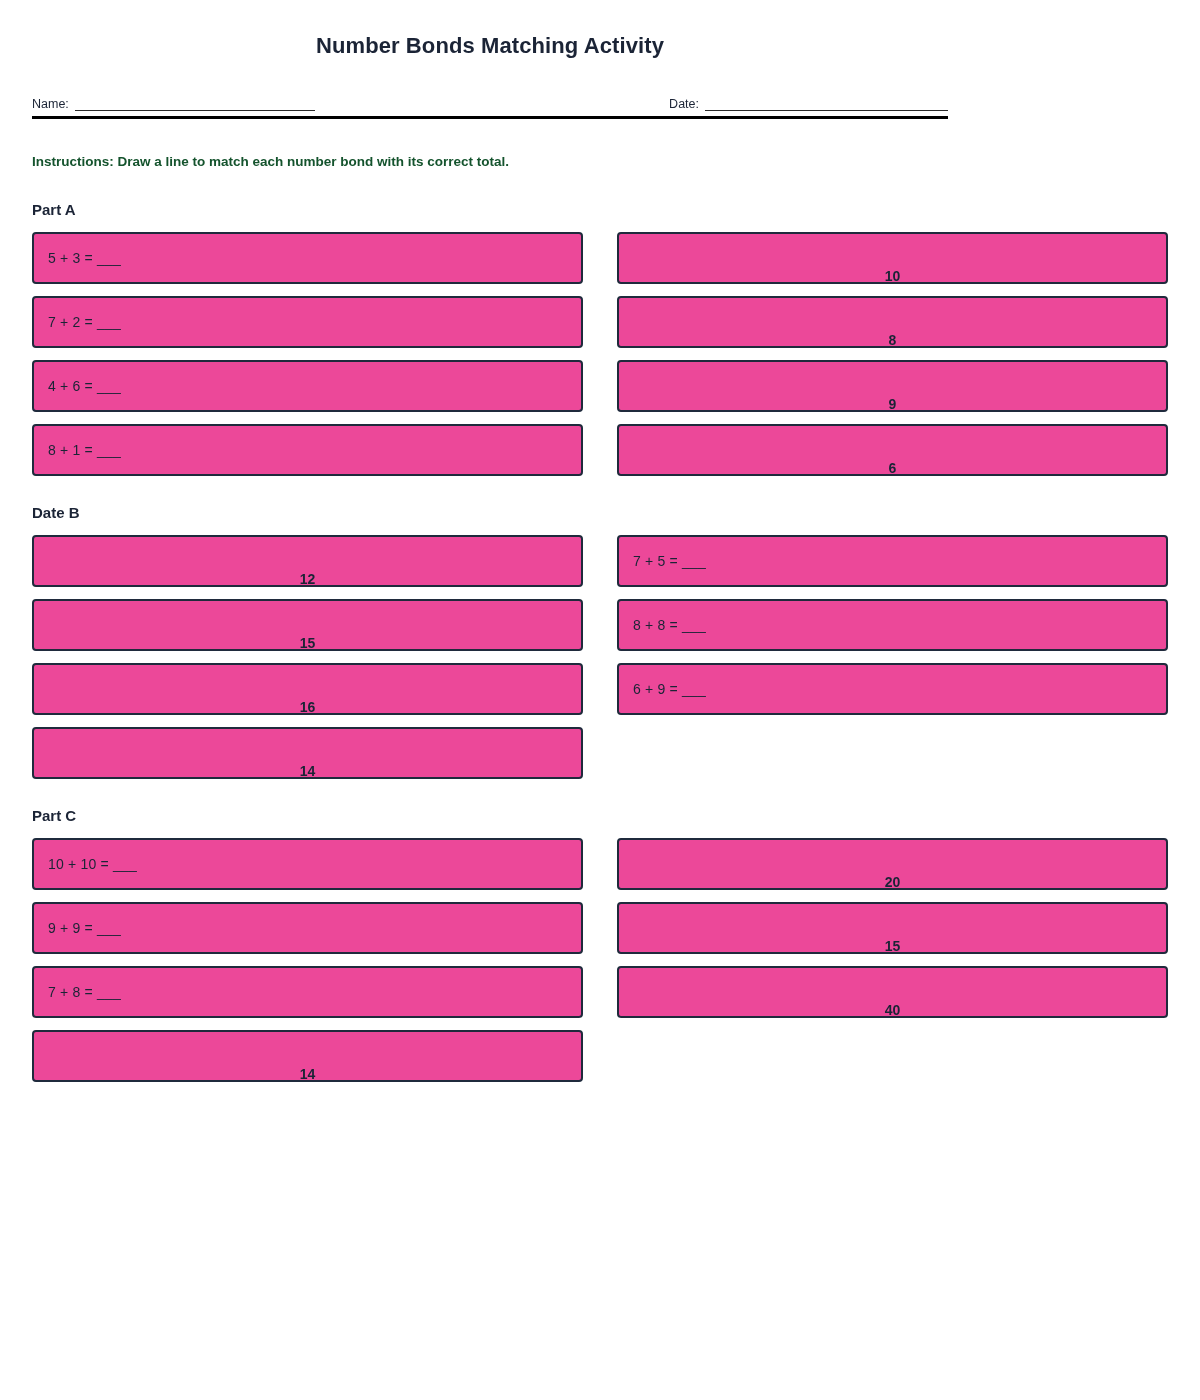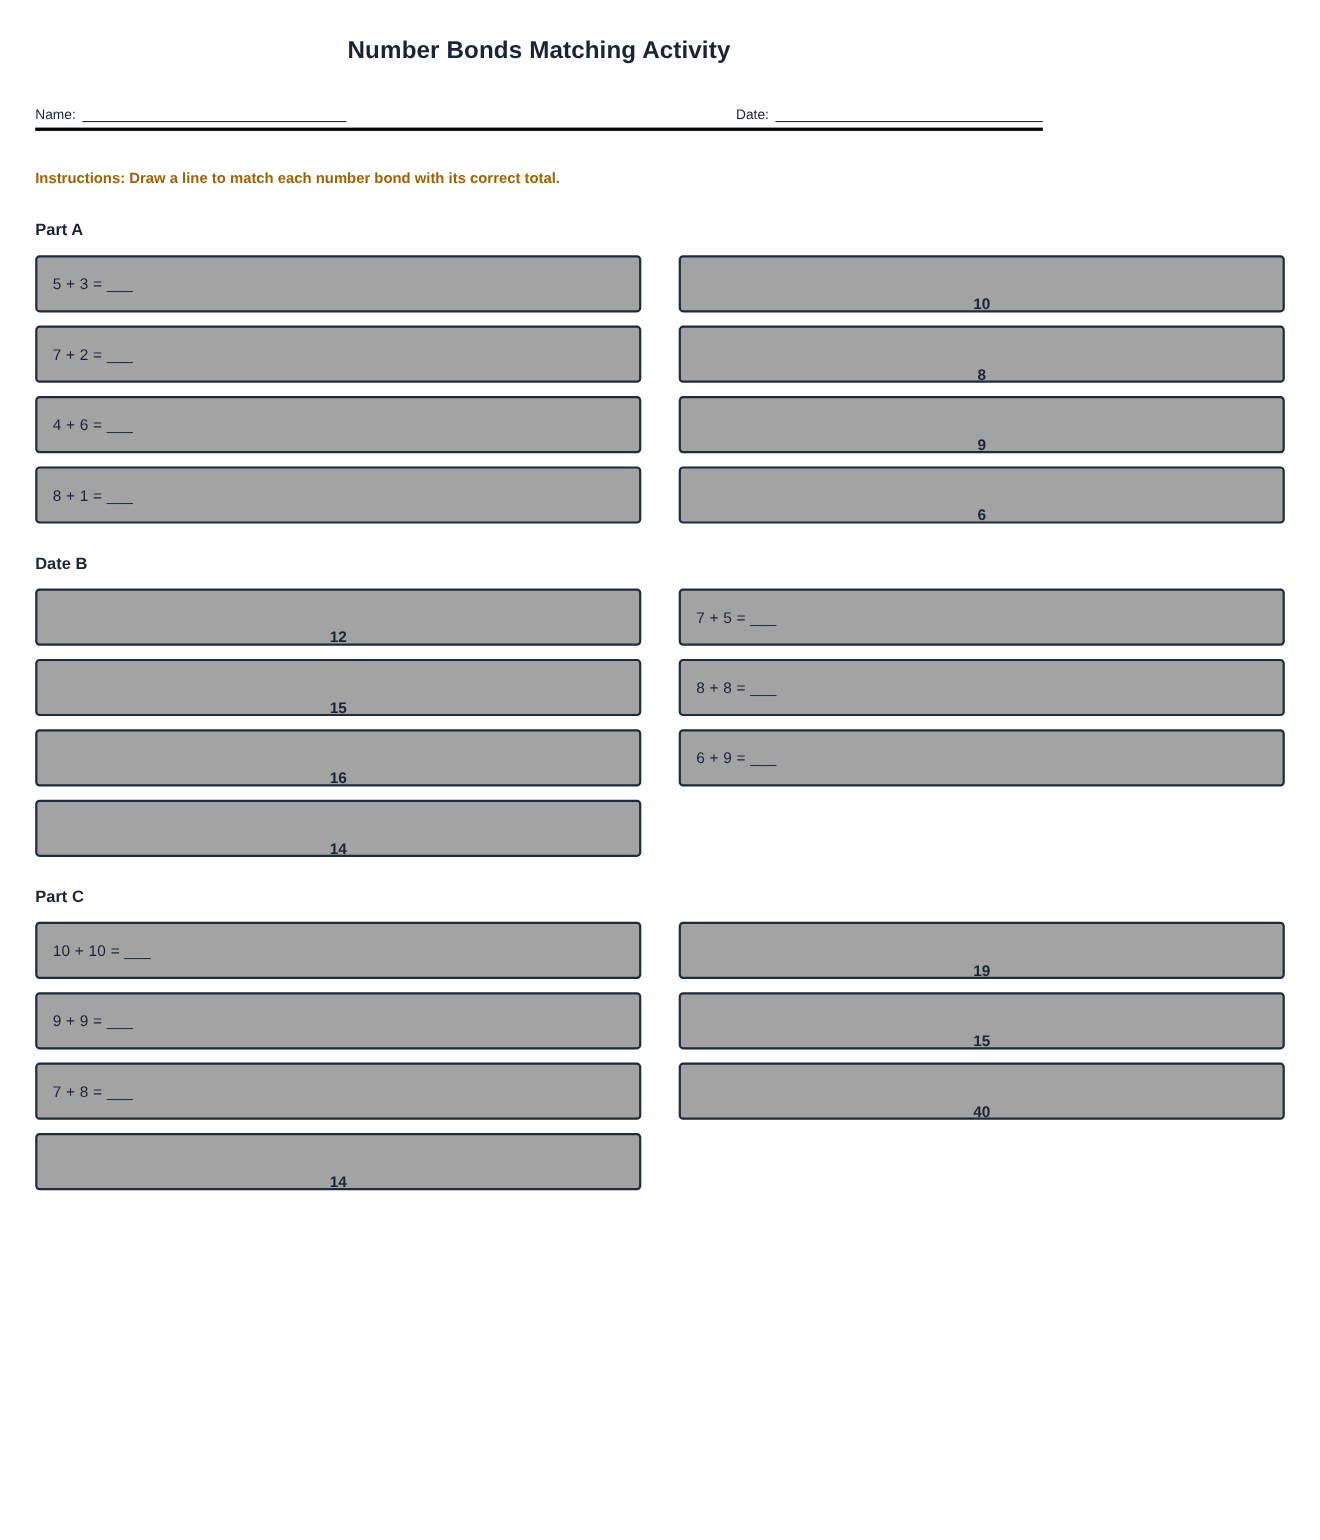--- a/index.html
+++ b/index.html
@@ -64,21 +64,21 @@
     border-top: 3px solid #000000;
     height: 0;
   }
 
   
   .instructions {
     margin: 0;
     padding-top: 27px;
     font-size: 13.5px;
     font-weight: bold;
-    color: #a16207;
+    color: #14532d;
   }
 
   
   .section { margin-top: 28px; }
   .section:first-of-type { margin-top: 32px; }
 
   .section-heading {
     margin: 0 0 14px 0;
     font-size: 15px;
     font-weight: bold;
@@ -89,21 +89,21 @@
     display: grid;
     grid-template-columns: 551px 551px;
     column-gap: 34px;
     row-gap: 12px;
   }
 
   .match-box {
     height: 52px;
     border: 2px solid #1f2a3c;
     border-radius: 4px;
-    background: #a3a3a3;
+    background: #ec4899;
     display: flex;
     align-items: center;
   }
   .prompt-box {
     justify-content: flex-start;
     padding-left: 14px;
   }
   .total-box {
     justify-content: center;
   }
@@ -199,21 +199,21 @@
           </div>
         </div>
       </div>
       <div class="section">
         <h2 class="section-heading">Part C</h2>
         <div class="match-grid">
           <div class="match-box prompt-box">
             <span class="prompt-text">10 + 10 = ___</span>
           </div>
           <div class="match-box total-box">
-            <span class="total-text">19</span>
+            <span class="total-text">20</span>
           </div>
           <div class="match-box prompt-box">
             <span class="prompt-text">9 + 9 = ___</span>
           </div>
           <div class="match-box total-box">
             <span class="total-text">15</span>
           </div>
           <div class="match-box prompt-box">
             <span class="prompt-text">7 + 8 = ___</span>
           </div>

